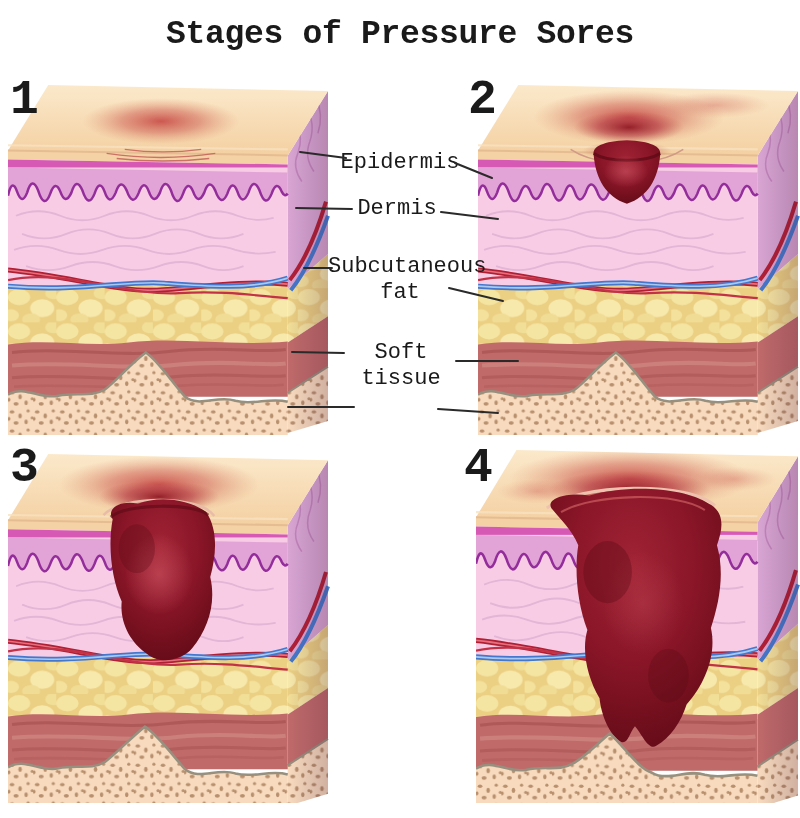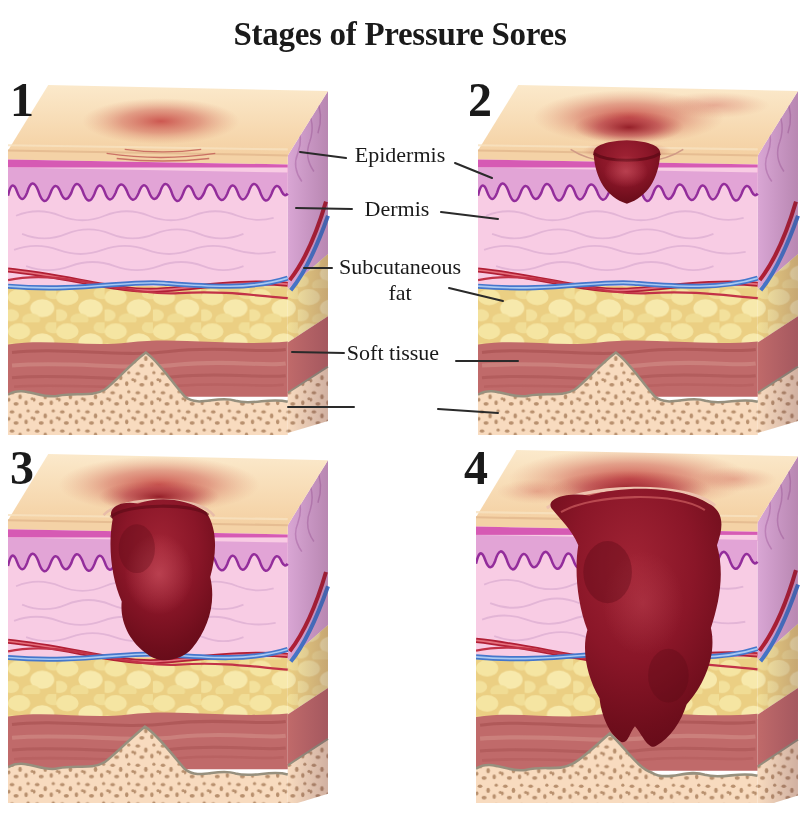--- a/index.html
+++ b/index.html
@@ -1,19 +1,19 @@
 <!DOCTYPE html>
 <html style="--background: #ffffff; --text: #1a1a1a; --skin-top: #f6d8ac; --skin-lip: #f4d2a6; --epidermis-magenta: #d65ab4; --epidermis-band: #e2a4d6; --epidermis-zigzag: #932d9b; --dermis-pink: #f8cce4; --artery-red: #b11f35; --vein-blue: #4577cc; --fat-yellow: #ebcf83; --fat-blob: #f5e5a2; --muscle-mauve: #c06a6a; --bone-peach: #f8dbbf; --bone-dot: #b8906e; --bone-outline: #97907e; --inflammation-red: #c43c3c; --sore-dark-red: #7a1020;"><head>
 <meta charset="utf-8">
 <style>
   html,body{margin:0;padding:0;background:#fff;}
   .canvas{
     position:relative;width:800px;height:803px;overflow:hidden;
     background:var(--background,#ffffff);
-    font-family:Liberation Serif, serif;
+    font-family:Liberation Mono, monospace;
   }
   .title{
     position:absolute;top:16px;left:0;right:0;text-align:center;
     font-size:33px;font-weight:bold;letter-spacing:-0.3px;
     color:var(--text,#1a1a1a);
   }
   .stage-number{
     position:absolute;font-size:48px;font-weight:bold;line-height:1;
     color:var(--text,#1a1a1a);
   }
@@ -23,24 +23,24 @@
   #num4{left:464px;top:444px;}
   .block{position:absolute;}
   #block1{left:8px;top:83px;width:322px;height:352px;}
   #block2{left:478px;top:83px;width:322px;height:352px;}
   #block3{left:8px;top:452px;width:322px;height:356px;}
   #block4{left:476px;top:448px;width:324px;height:362px;}
   .layer-label{
     position:absolute;color:var(--text,#1a1a1a);font-size:22px;
     text-align:center;line-height:26px;
   }
-  #lab-epidermis{left:338px;top:142px;width:124px;}
+  #lab-epidermis{left:338px;top:150px;width:124px;}
   #lab-dermis{left:338px;top:196px;width:118px;}
   #lab-subq{left:328px;top:254px;width:144px;}
-  #lab-soft{left:328px;top:340px;width:130px;}
+  #lab-soft{left:336px;top:340px;width:130px;}
   #lab-bone{left:330px;top:394px;width:130px;}
   #leaders{position:absolute;left:0;top:0;pointer-events:none;}
 </style>
 </head>
 <body>
 
 <div class="canvas">
 
   <div class="title">Stages of Pressure Sores</div>
 

